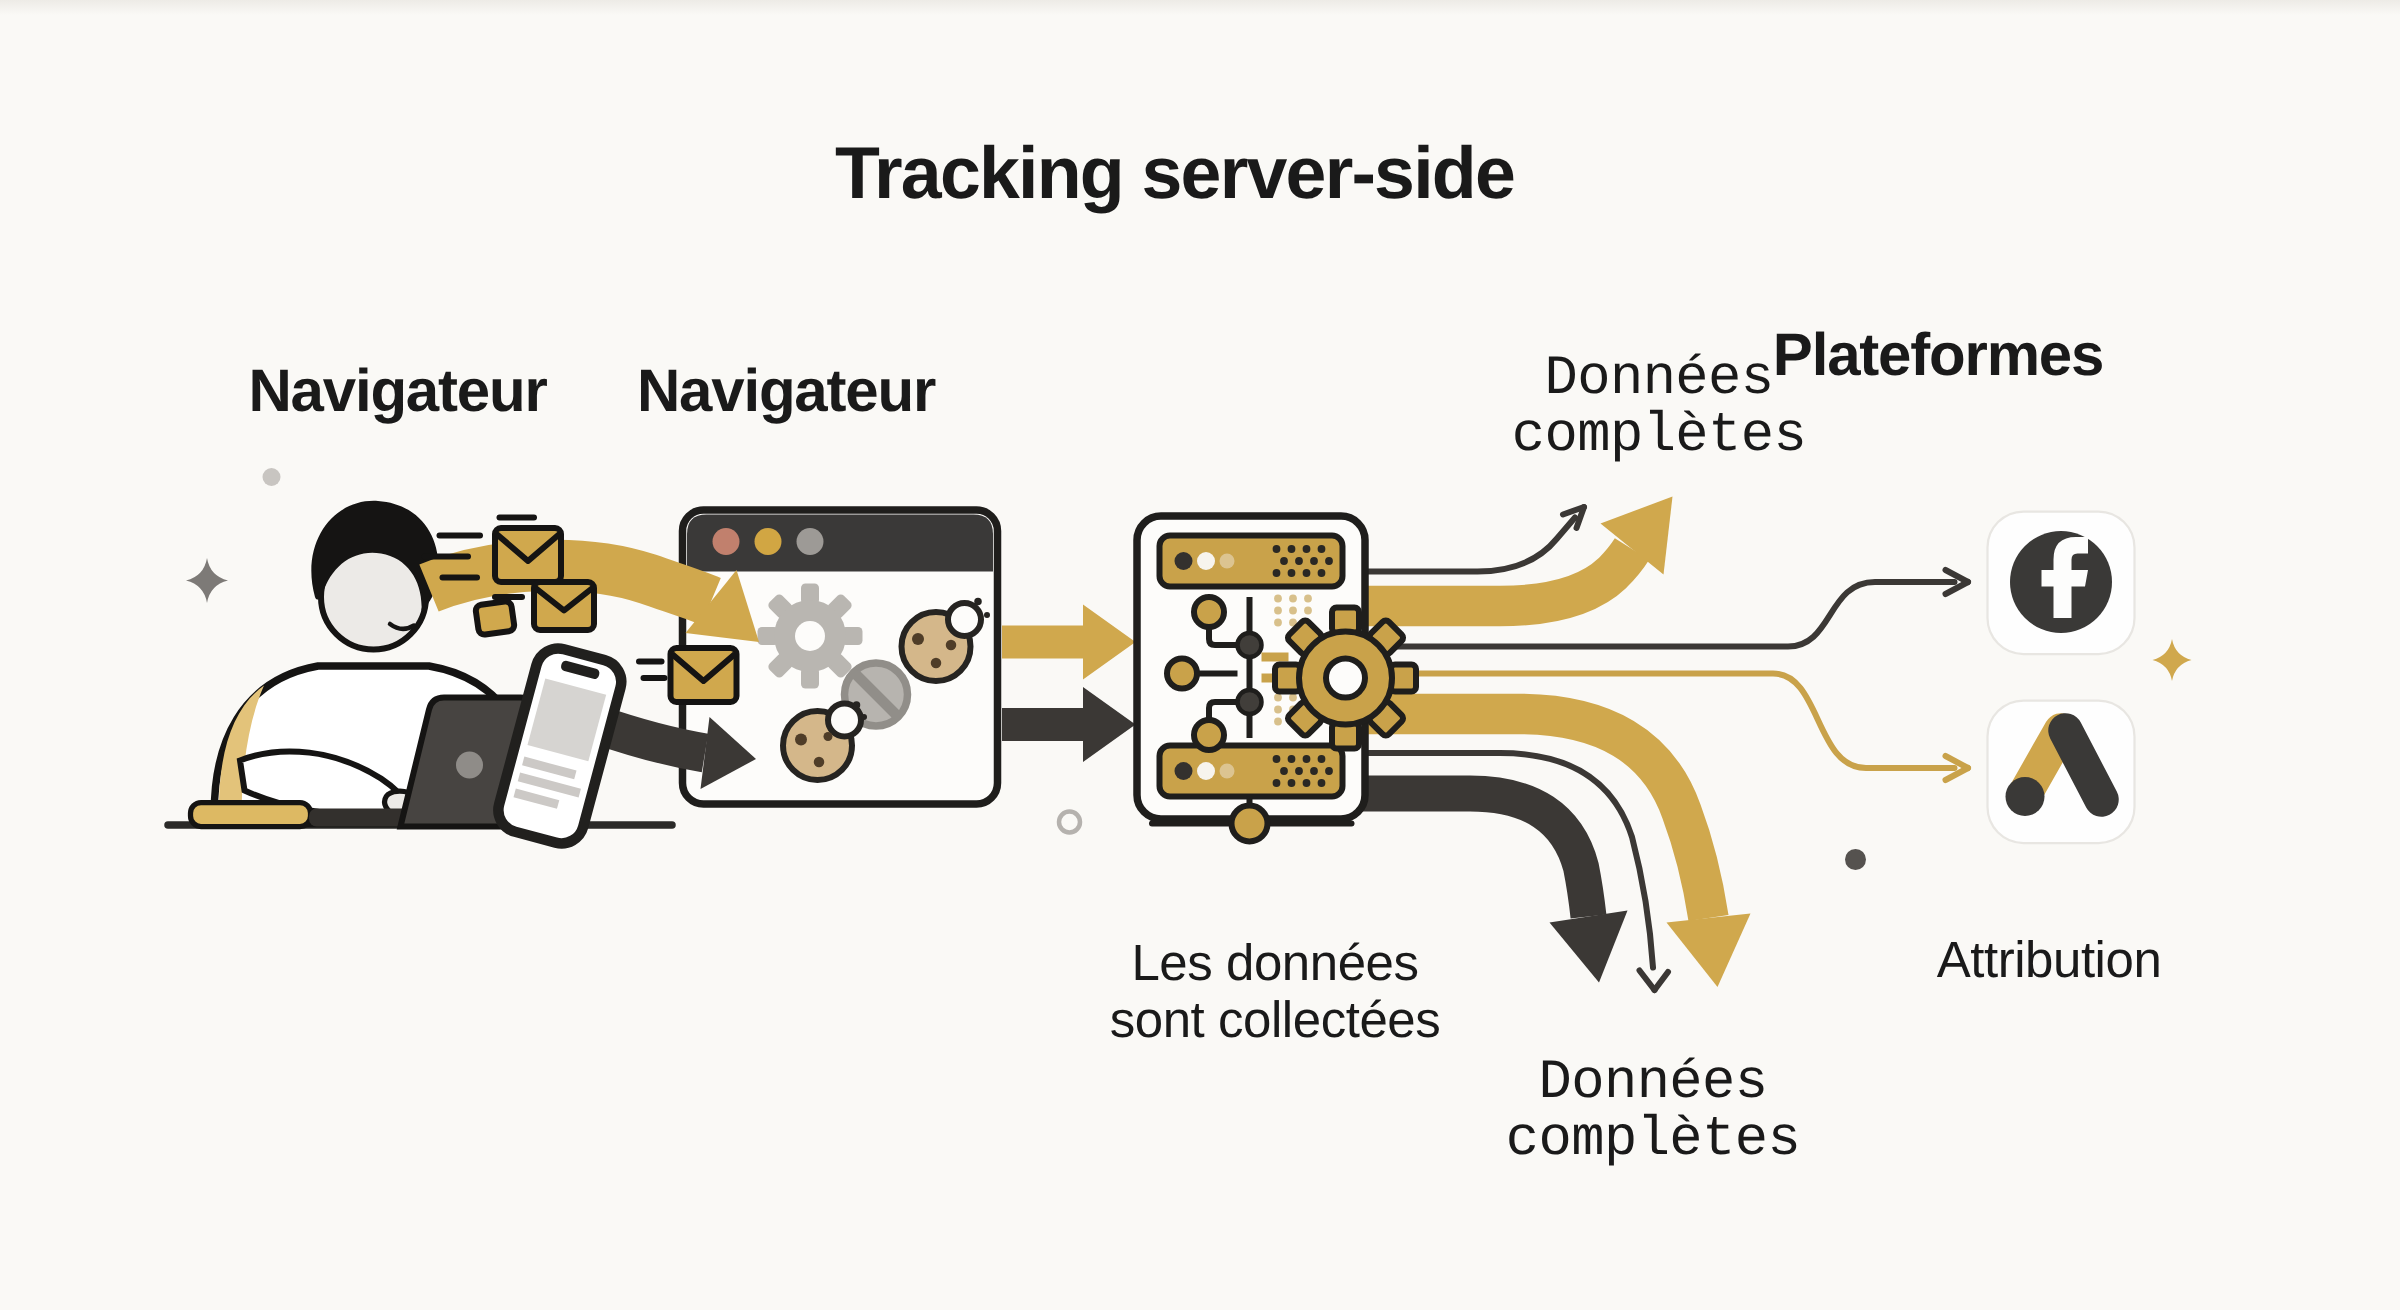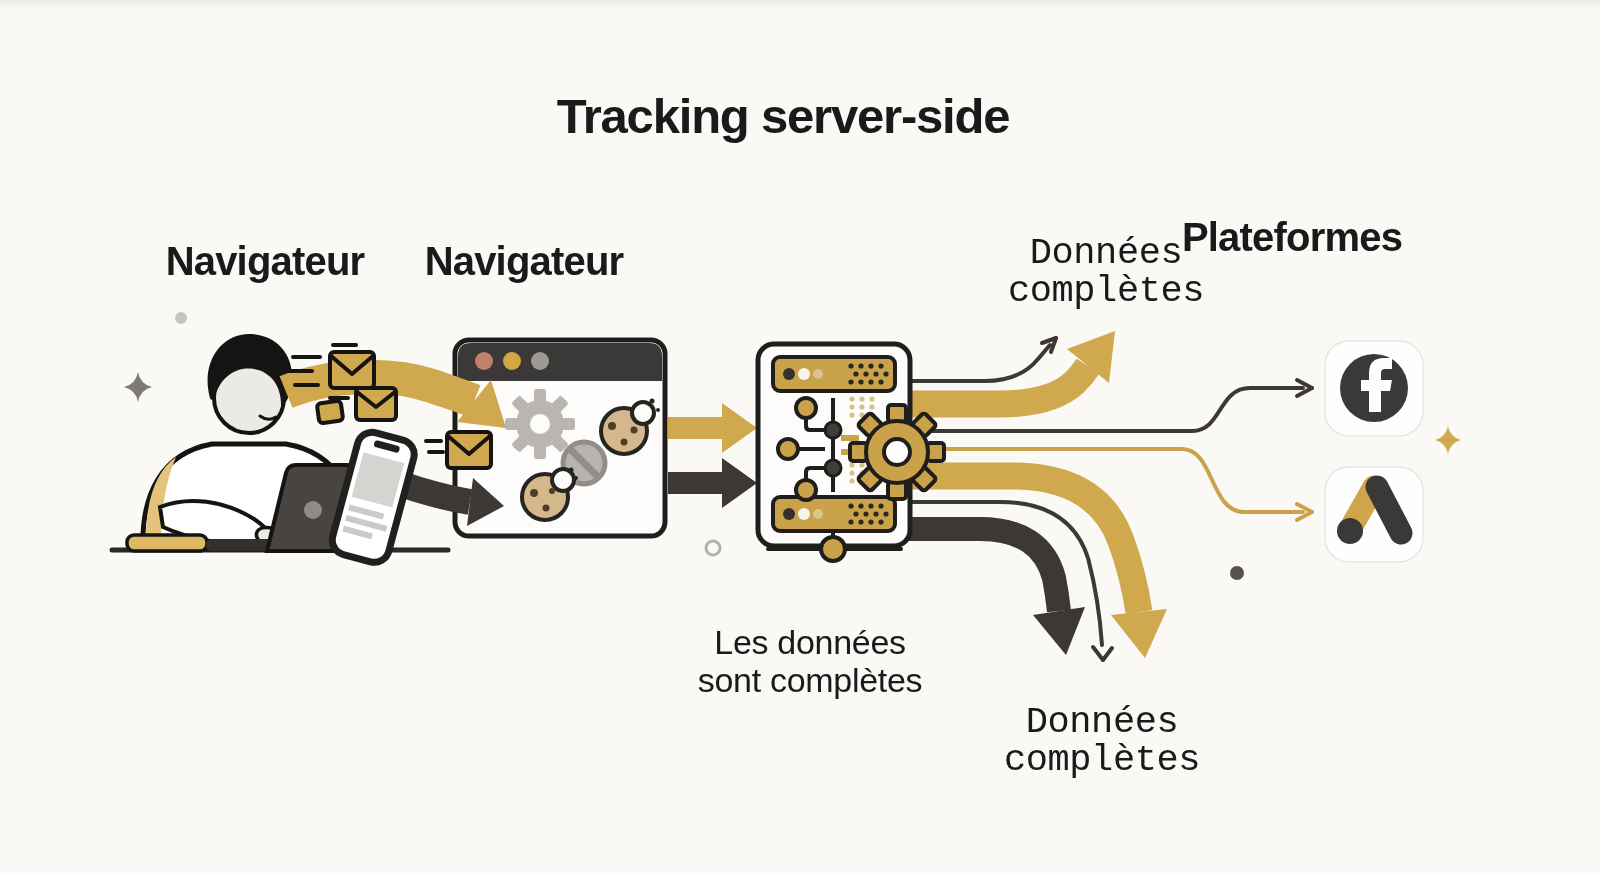--- a/index.html
+++ b/index.html
@@ -296,26 +296,27 @@
 
   <div class="lbl mid" style="left:1106px;top:234px">
     <div>Données</div>
     <div>complètes</div>
   </div>
 
   <div class="lbl head" style="left:1292px;top:214px">
     <div>Plateformes</div>
   </div>
 
-  <div class="lbl cap" style="left:810px;top:623px">
+  <div class="lbl cap" style="left:850px;top:623px">
     <div>Les données</div>
-    <div>sont complètes</div>
+    <div>sont collectées</div>
   </div>
 
   <div class="lbl mid" style="left:1102px;top:703px">
     <div>Données</div>
     <div>complètes</div>
   </div>
 
   <div class="lbl cap" style="left:1366px;top:621px">
+    <div>Attribution</div>
   </div>
 
 </div>
 
 </body></html>

